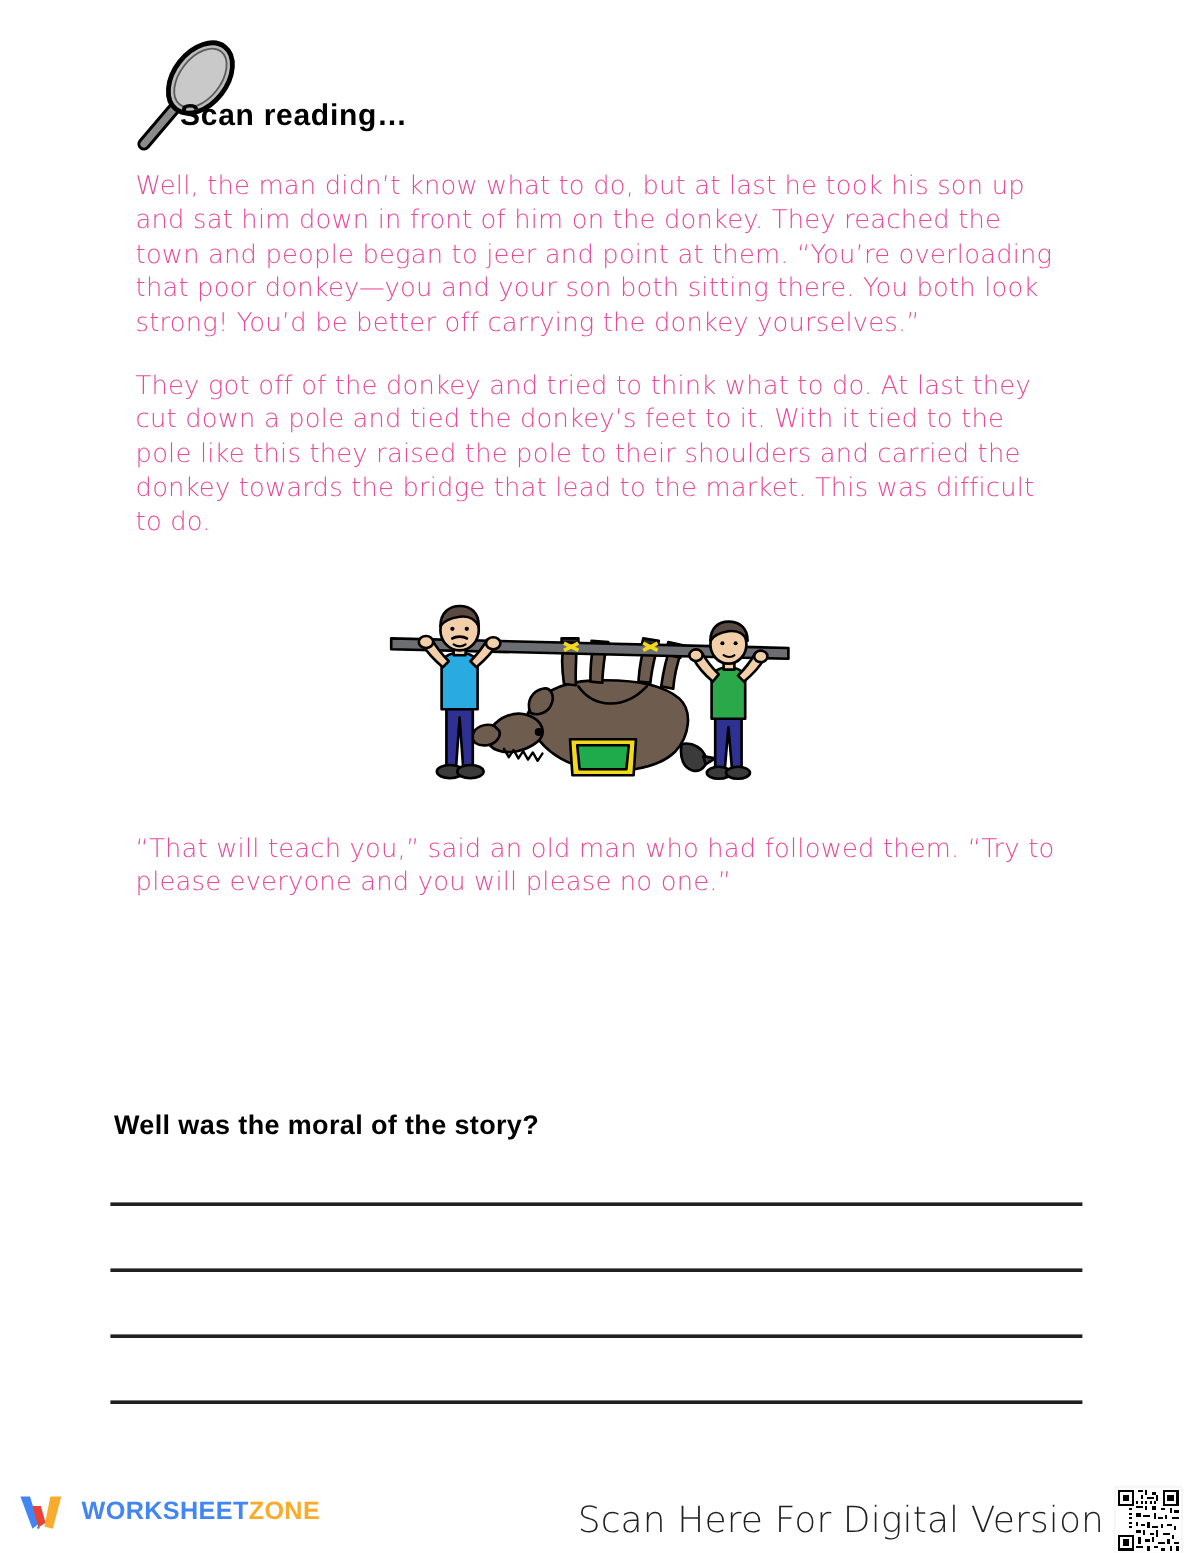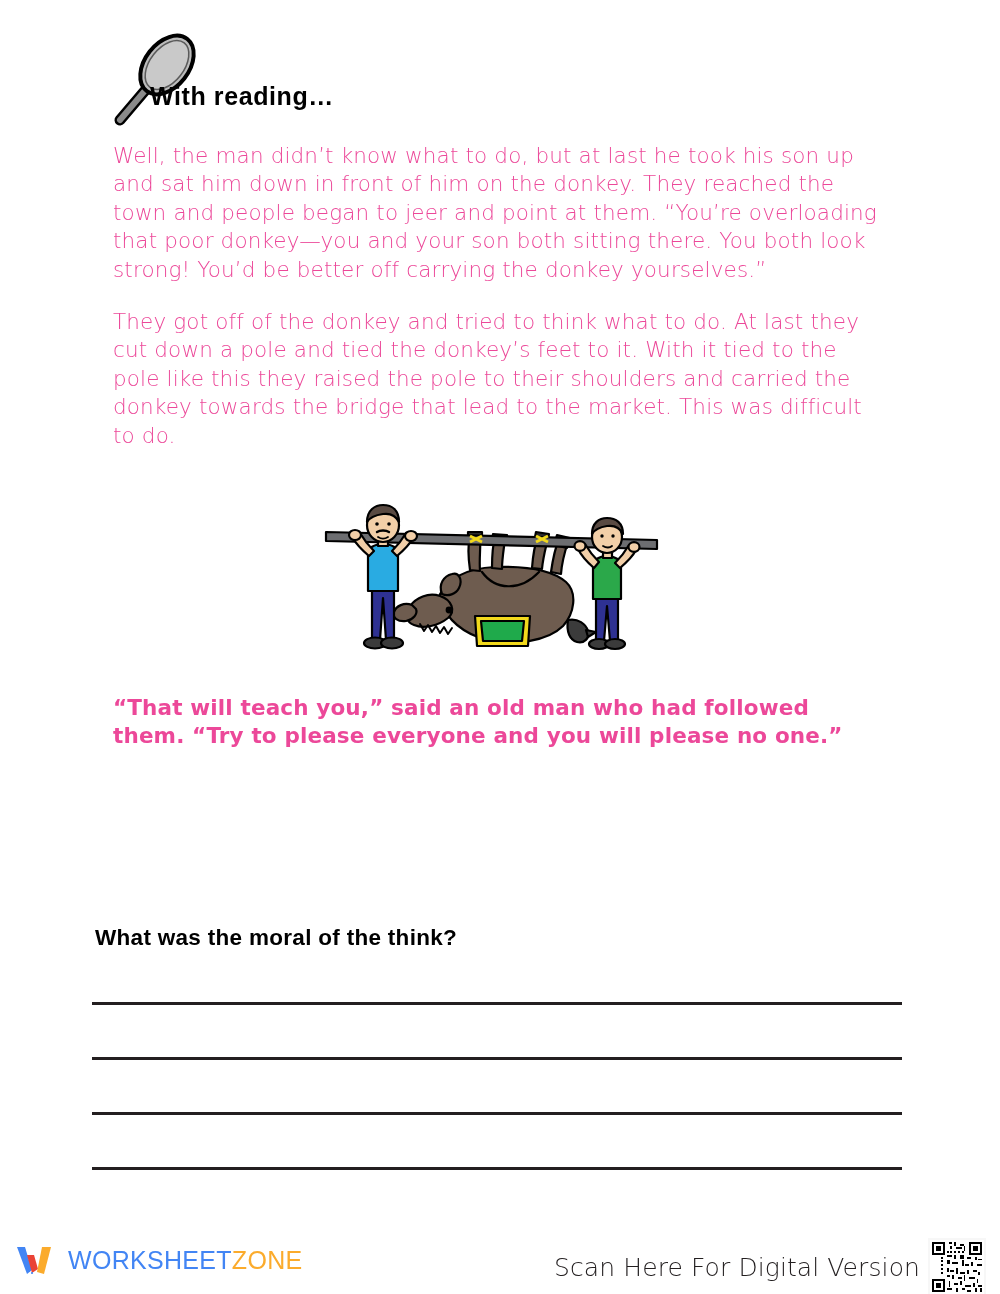--- a/index.html
+++ b/index.html
@@ -59,21 +59,20 @@
     font-size: 21.5px;
     line-height: 28.4px;
     color: #ec4899;
     letter-spacing: 0.15px;
     margin: 0 0 24px 0;
     font-family: "DejaVu Sans", sans-serif;
     font-weight: 300;
   }
   .para.tight {
     margin-bottom: 0;
-    font-weight: bold;
   }
 
   
   .illustration {
     position: absolute;
     left: 320px;
     top: 498px;
     width: 345px;
     height: 185px;
   }
@@ -124,38 +123,38 @@
     display: flex;
     align-items: center;
     height: 40px;
   }
   .logo-mark {
     width: 46px;
     height: 34px;
     margin-right: 8px;
   }
   .logo-text {
-    font-size: 25px;
-    font-weight: normal;
+    font-size: 21px;
+    font-weight: bold;
     letter-spacing: 0.3px;
     white-space: nowrap;
   }
   .logo-worksheet { color: #4285f4; }
   .logo-zone { color: #fbab2c; }
 
   .scan-wrap {
     position: absolute;
     right: 14px;
     top: 0;
     display: flex;
     align-items: center;
     height: 62px;
   }
   .scan-text {
-    font-size: 25px;
+    font-size: 30px;
     color: #231f20;
     letter-spacing: 0.1px;
     white-space: nowrap;
     margin-right: 8px;
     font-family: "DejaVu Sans", sans-serif;
     font-weight: 300;
   }
   .qr {
     width: 58px;
     height: 58px;
@@ -174,21 +173,21 @@
     <span class="magnifier">
       <svg viewBox="0 0 120 108" xmlns="http://www.w3.org/2000/svg">
 
         <line x1="36" y1="96" x2="70" y2="56" stroke="#000000" stroke-width="11" stroke-linecap="round"></line>
         <line x1="36" y1="96" x2="70" y2="56" stroke="#8a8a8a" stroke-width="6" stroke-linecap="round"></line>
 
         <ellipse cx="83" cy="41" rx="22" ry="33" transform="rotate(38 83 41)" fill="#bcbcbc" stroke="#000000" stroke-width="4"></ellipse>
         <ellipse cx="83" cy="41" rx="17" ry="28" transform="rotate(38 83 41)" fill="#c9c9c9" stroke="#5a5a5a" stroke-width="1.5"></ellipse>
       </svg>
     </span>
-    <div class="header-title">With reading…</div>
+    <div class="header-title">Scan reading…</div>
   </div>
 
   <div class="story">
     <p class="para">Well, the man didn’t know what to do, but at last he took his son up and sat him down in front of him on the donkey.  They reached the town and people began to jeer and point at them. “You’re overloading that poor donkey—you and your son both sitting there. You both look strong! You’d be better off carrying the donkey yourselves.”</p>
     <p class="para">They got off of the donkey and tried to think what to do. At last they cut down a pole and tied the donkey’s feet to it. With it tied to the pole like this they raised the pole to their shoulders and carried the donkey towards the bridge that lead to the market. This was difficult to do.</p>
   </div>
 
   <div class="illustration">
     <svg viewBox="0 0 345 185" xmlns="http://www.w3.org/2000/svg">
       <g stroke="#000000" stroke-width="2.2" stroke-linejoin="round" stroke-linecap="round">
@@ -291,21 +290,21 @@
         <circle cx="293" cy="38" r="1.7" fill="#000000" stroke="none"></circle>
         <path d="M283 48 C286 50 290 50 292 48" fill="none" stroke="#000000" stroke-width="1.8"></path>
       </g>
     </svg>
   </div>
 
   <div class="story" style="top:694px;">
     <p class="para tight">“That will teach you,” said an old man who had followed them. “Try to please everyone and you will please no one.”</p>
   </div>
 
-  <div class="question">What was the moral of the think?</div>
+  <div class="question">Well was the moral of the story?</div>
 
   <div class="answer-lines">
     <div class="answer-line"></div>
     <div class="answer-line"></div>
     <div class="answer-line"></div>
     <div class="answer-line"></div>
   </div>
 
   <div class="footer">
 

